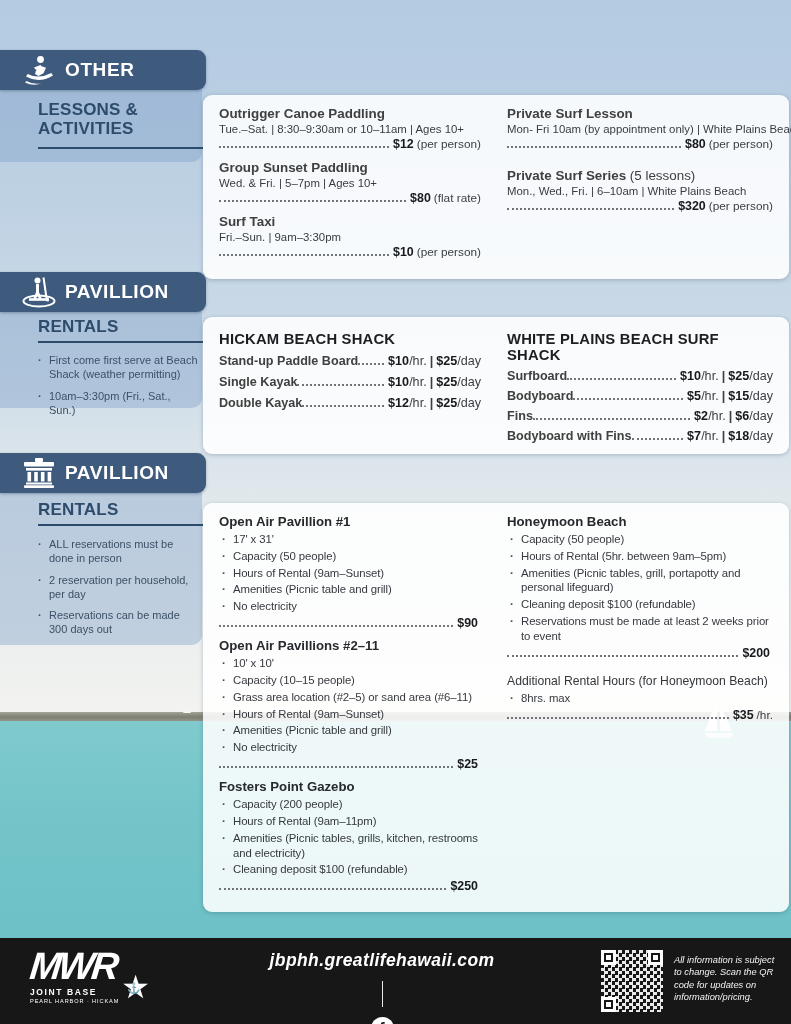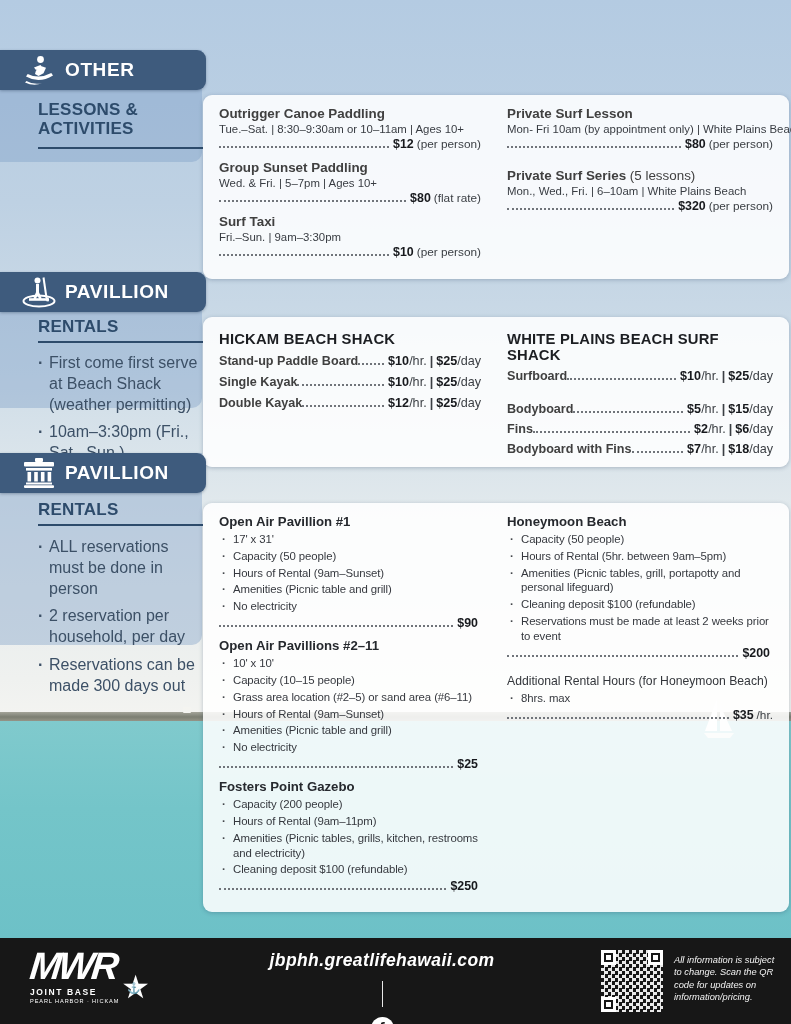--- a/index.html
+++ b/index.html
@@ -19,21 +19,21 @@
   
   .bar{position:absolute;left:0;width:206px;height:40px;background:#3e5b7d;border-radius:0 9px 9px 0;
        display:flex;align-items:center;z-index:6;box-shadow:0 1px 3px rgba(25,45,75,.35);}
   .bar-icon{margin-left:20px;width:38px;display:flex;justify-content:center;}
   .bar-label{color:#fff;font-size:19px;font-weight:bold;letter-spacing:.6px;margin-left:7px;}
   .side-panel{position:absolute;left:0;width:202px;background:rgba(122,156,197,.38);
               border-radius:0 0 10px 0;z-index:2;}
   .side-title{position:absolute;left:38px;width:158px;font-size:17px;font-weight:bold;color:#2d4b6b;
               line-height:1.13;letter-spacing:.2px;z-index:3;}
   .side-rule{position:absolute;left:38px;width:165px;height:2px;background:#2d4b6b;z-index:3;}
-  .side-bullets{position:absolute;left:36px;width:162px;font-size:16px;color:#3c5066;line-height:1.3;z-index:3;}
+  .side-bullets{position:absolute;left:36px;width:162px;font-size:11px;color:#3c5066;line-height:1.3;z-index:3;}
   .sb{position:relative;padding-left:13px;margin-bottom:7px;}
   .sb::before{content:"·";position:absolute;left:2px;font-weight:bold;}
 
   
   .card{position:absolute;left:203px;width:586px;background:rgba(255,255,255,.87);border-radius:9px;
         box-shadow:0 1px 4px rgba(45,70,100,.3);display:flex;gap:26px;padding:11px 16px;
         box-sizing:border-box;z-index:5;}
   .colL{width:262px;flex:none;}
   .colR{flex:1;min-width:0;}
 
@@ -231,21 +231,21 @@
       <div class="shack-title">WHITE PLAINS BEACH SURF SHACK</div>
       <div class="eq-row" style="margin-top:6px">
           <span class="eq-name">Surfboard</span>
           <span class="leader"></span>
           <span class="amt">$10</span>
           <span>/hr.</span>
           <span class="sep">|</span>
           <span class="amt">$25</span>
           <span>/day</span>
         </div>
-      <div class="eq-row" style="margin-top:19px">
+      <div class="eq-row" style="margin-top:6px">
           <span class="eq-name">Bodyboard</span>
           <span class="leader"></span>
           <span class="amt">$5</span>
           <span>/hr.</span>
           <span class="sep">|</span>
           <span class="amt">$15</span>
           <span>/day</span>
         </div>
       <div class="eq-row" style="margin-top:6px">
           <span class="eq-name">Fins</span>

